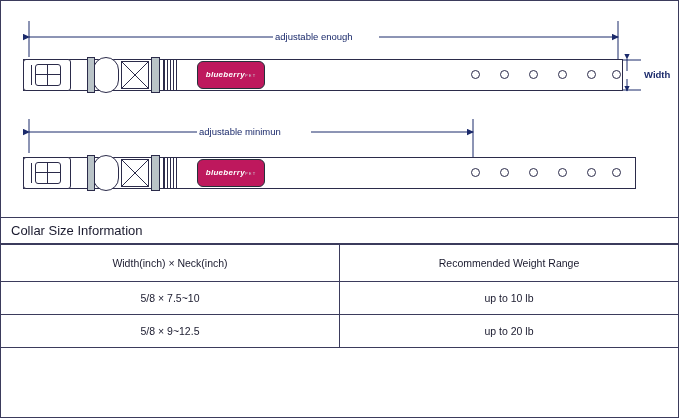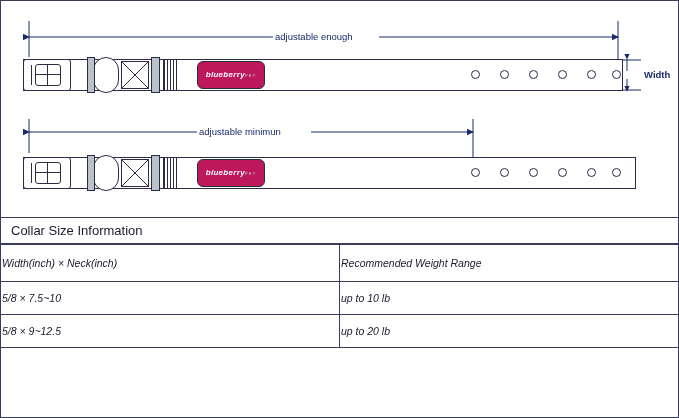--- a/index.html
+++ b/index.html
@@ -98,24 +98,23 @@
     box-sizing:border-box;
   }
   table{
     width:100%;
     border-collapse:collapse;
     font-size:10.5px;
   }
   th,td{
     border:1px solid #3b3b5c;
     border-left:none;border-right:none;
-    text-align:left;
+    text-align:center;
     height:30px;
     font-weight:normal;
-    font-style:italic;
   }
   th:first-child,td:first-child{border-right:1px solid #3b3b5c;}
   thead th{height:34px;}
   .tips{
     position:absolute;
     left:0;right:0;bottom:0;
     height:26px;
     display:flex;align-items:center;
     padding-left:8px;
     font-size:10px;

